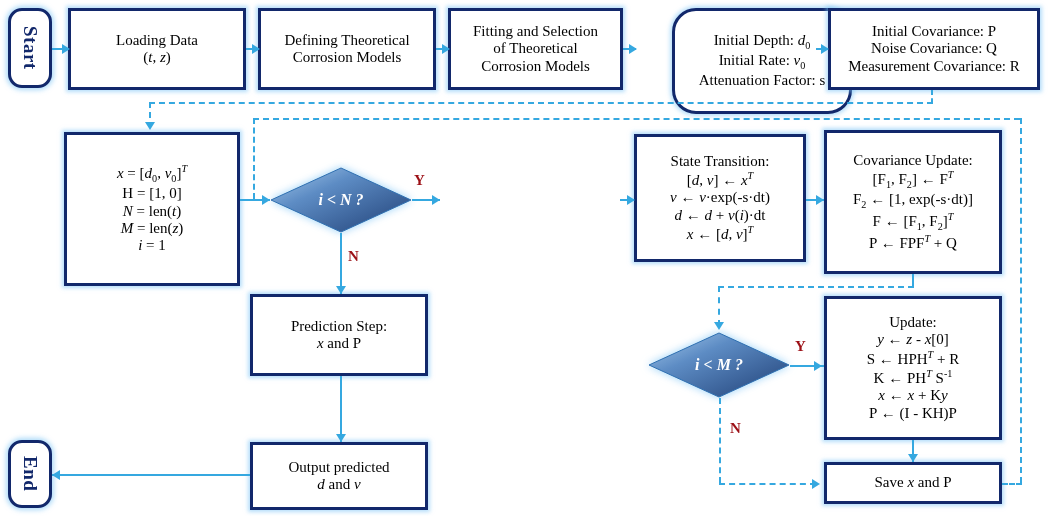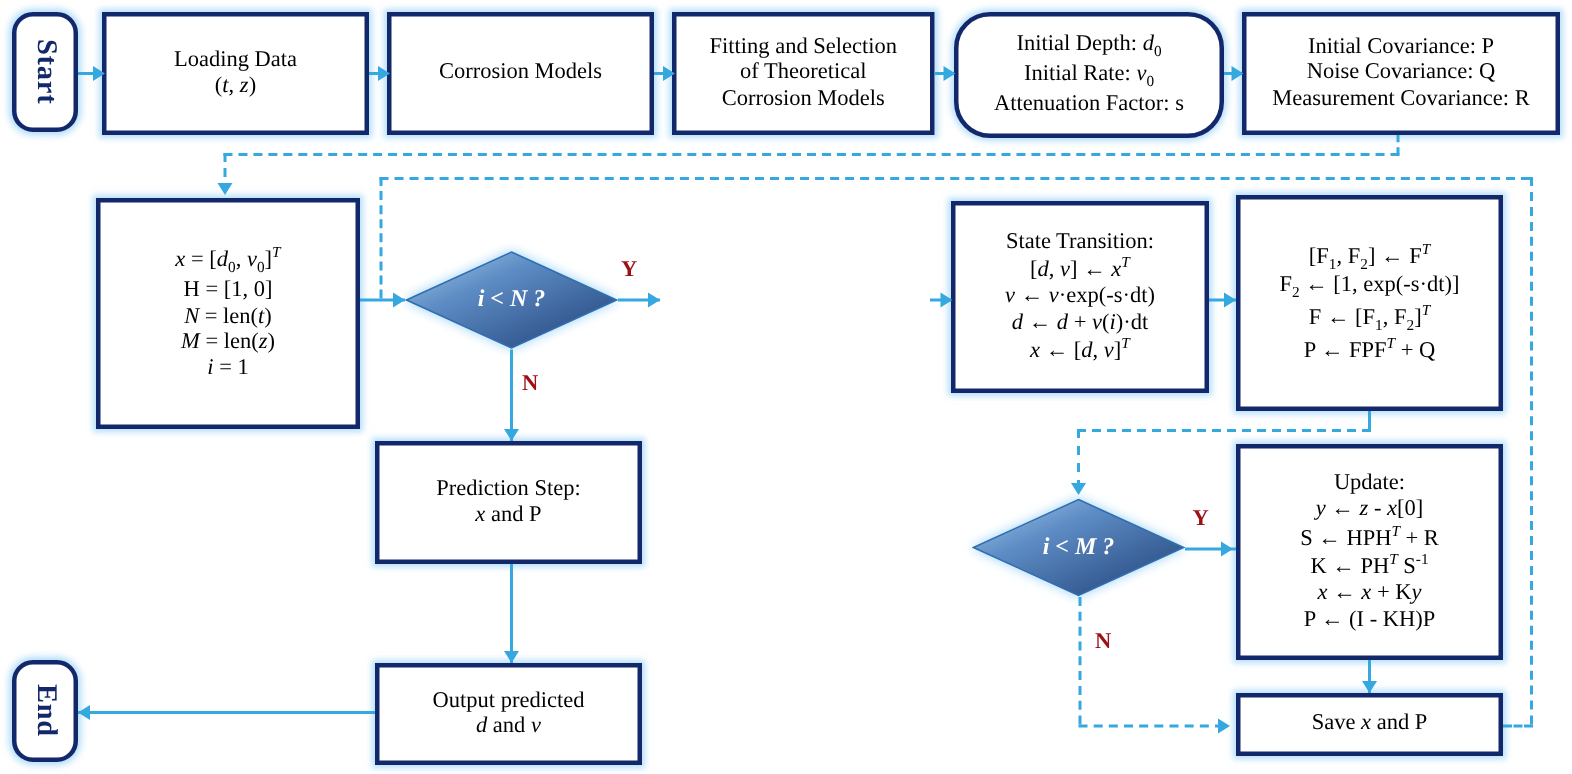--- a/index.html
+++ b/index.html
@@ -60,33 +60,34 @@
 
   <div class="node" style="left:68px;top:8px;width:178px;height:82px;">
     <div class="txt">
       <span class="ln">Loading Data</span>
       <span class="ln">(<i class="mi">t</i>, <i class="mi">z</i>)</span>
     </div>
   </div>
 
   <div class="node" style="left:258px;top:8px;width:178px;height:82px;">
     <div class="txt">
+      <span class="ln">Defining Theoretical</span>
       <span class="ln">Corrosion Models</span>
     </div>
   </div>
 
   <div class="node" style="left:448px;top:8px;width:175px;height:82px;">
     <div class="txt">
       <span class="ln">Fitting and Selection</span>
       <span class="ln">of Theoretical</span>
       <span class="ln">Corrosion Models</span>
     </div>
   </div>
 
-  <div class="node" style="left:636px;top:8px;width:180px;height:84px;border-radius:24px;">
+  <div class="node" style="left:672px;top:8px;width:180px;height:106px;border-radius:24px;">
     <div class="txt">
       <span class="ln">Initial Depth: <i class="mi">d</i><sub>0</sub></span>
       <span class="ln">Initial Rate: <i class="mi">v</i><sub>0</sub></span>
       <span class="ln">Attenuation Factor: s</span>
     </div>
   </div>
 
   <div class="node" style="left:828px;top:8px;width:212px;height:82px;">
     <div class="txt">
       <span class="ln">Initial Covariance: P</span>
@@ -125,20 +126,21 @@
       <span class="ln">State Transition:</span>
       <span class="ln">[<i class="mi">d</i>, <i class="mi">v</i>] ← <i class="mi">x</i><sup><i class="mi">T</i></sup></span>
       <span class="ln"><i class="mi">v</i> ← <i class="mi">v</i>·exp(-s·dt)</span>
       <span class="ln"><i class="mi">d</i> ← <i class="mi">d</i> + <i class="mi">v</i>(<i class="mi">i</i>)·dt</span>
       <span class="ln"><i class="mi">x</i> ← [<i class="mi">d</i>, <i class="mi">v</i>]<sup><i class="mi">T</i></sup></span>
     </div>
   </div>
 
   <div class="node" style="left:824px;top:130px;width:178px;height:144px;">
     <div class="txt">
+      <span class="ln">Covariance Update:</span>
       <span class="ln">[F<sub>1</sub>, F<sub>2</sub>] ← F<sup><i class="mi">T</i></sup></span>
       <span class="ln">F<sub>2</sub> ← [1, exp(-s·dt)]</span>
       <span class="ln">F ← [F<sub>1</sub>, F<sub>2</sub>]<sup><i class="mi">T</i></sup></span>
       <span class="ln">P ← FPF<sup><i class="mi">T</i></sup> + Q</span>
     </div>
   </div>
 
   <div class="node" style="left:250px;top:294px;width:178px;height:82px;">
     <div class="txt">
       <span class="ln">Prediction Step:</span>

